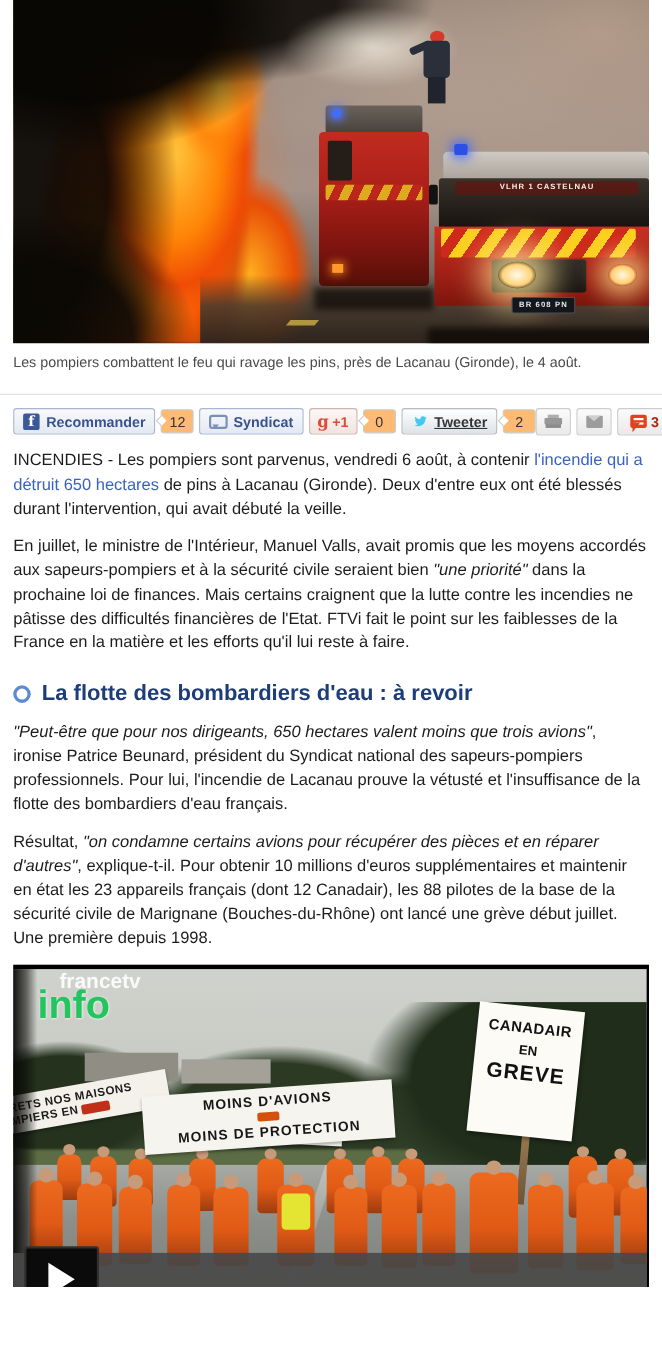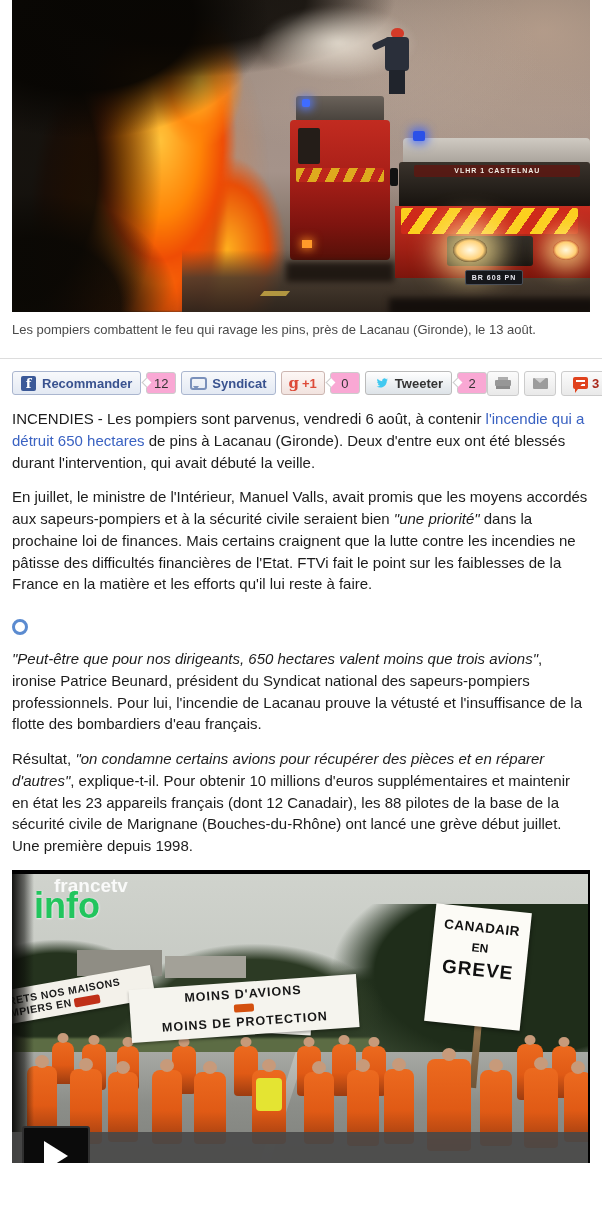--- a/index.html
+++ b/index.html
@@ -82,24 +82,24 @@
   .share-left{display:flex;align-items:center;gap:5px;}
   .share-right{display:flex;align-items:center;gap:5px;}
   .btn{display:inline-flex;align-items:center;height:22px;padding:0 8px;border-radius:3px;font-size:13px;font-weight:bold;cursor:pointer;text-decoration:none;}
   .btn.fb{background:linear-gradient(#f8f9fb,#e3e9f3);border:1px solid #aab6cf;color:#39528f;}
   .fb-f{display:inline-block;width:15px;height:15px;margin-right:6px;background:#3b5998;color:#fff;border-radius:2px;
     font-family:"DejaVu Serif",serif;font-size:13px;line-height:15px;text-align:center;}
   .icon-bubble{display:inline-block;width:13px;height:9px;border:2px solid #7a90ba;border-radius:3px;position:relative;margin-right:5px;}
   .icon-bubble::after{content:"";position:absolute;left:1px;bottom:-5px;border:3px solid transparent;border-top:4px solid #7a90ba;}
   .btn.gp{background:linear-gradient(#fdf7f5,#f2e3df);border:1px solid #ccb6b1;color:#dd4b39;padding:0 7px;}
   .gp-g{font-family:"DejaVu Serif",serif;font-size:15px;font-weight:bold;color:#dd4b39;margin-right:3px;}
-  .btn.tw{background:linear-gradient(#fff,#dde3e8);border:1px solid #bbb;color:#333;}
+  .btn.tw{background:linear-gradient(#fff,#dde3e8);border:1px solid #bbb;color:#333;text-decoration:underline;}
   .btn.tw svg{margin-right:5px;}
   .bubble{position:relative;display:inline-flex;align-items:center;justify-content:center;height:20px;min-width:18px;padding:0 5px;
-    background:#f9a8d4;border:1px solid #ccc;border-radius:3px;font-size:13px;color:#333;}
+    background:#fdba74;border:1px solid #ccc;border-radius:3px;font-size:13px;color:#333;}
   .bubble::before{content:"";position:absolute;left:-4px;top:6px;width:6px;height:6px;background:#fff;
     border-left:1px solid #ccc;border-bottom:1px solid #ccc;transform:rotate(45deg);}
   .tool{display:inline-flex;align-items:center;justify-content:center;width:30px;height:23px;border:1px solid #ccc;border-radius:3px;
     background:linear-gradient(#fbfbfb,#e9e9e9);cursor:pointer;text-decoration:none;}
   .tool.wide{width:48px;gap:4px;}
   .icon-print{position:relative;width:16px;height:12px;}
   .icon-print::before{content:"";position:absolute;top:0;left:3px;width:10px;height:4px;background:#adadad;}
   .icon-print::after{content:"";position:absolute;top:3px;left:0;width:16px;height:6px;background:#979797;border-radius:1px;box-shadow:0 4px 0 -1px #8a8a8a;}
   .icon-mail{position:relative;width:15px;height:11px;background:#9c9c9c;border-radius:1px;overflow:hidden;}
   .icon-mail::before{content:"";position:absolute;left:0;top:-1px;border:7.5px solid transparent;border-top:6px solid #cfcfcf;}
@@ -200,21 +200,21 @@
       <div class="tn-body"></div>
       <div class="tn-chev"></div>
       <div class="tn-grill"></div>
       <div class="tn-lampL"></div>
       <div class="tn-lampR"></div>
       <div class="tn-plate">BR 608 PN</div>
       <div class="tn-shadow"></div>
     </div>
   </div>
 
-  <div class="cap1">Les pompiers combattent le feu qui ravage les pins, près de Lacanau (Gironde), le 13 août.</div>
+  <div class="cap1">Les pompiers combattent le feu qui ravage les pins, près de Lacanau (Gironde), le 4 août.</div>
 </div>
 
 <div class="rule"></div>
 
 <div class="wrap body">
   <div class="share-row">
     <div class="share-left">
       <a class="btn fb">
         <span class="fb-f">f</span>
         <span>Recommander</span>
@@ -254,20 +254,21 @@
   <p>
     <span>INCENDIES - Les pompiers sont parvenus, vendredi 6 août, à contenir </span><a class="inline">l'incendie qui a détruit 650 hectares</a><span> de pins à Lacanau (Gironde). Deux d'entre eux ont été blessés durant l'intervention, qui avait débuté la veille.</span>
   </p>
 
   <p>
     <span>En juillet, le ministre de l'Intérieur, Manuel Valls, avait promis que les moyens accordés aux sapeurs-pompiers et à la sécurité civile seraient bien </span><em>"une priorité"</em><span> dans la prochaine loi de finances. Mais certains craignent que la lutte contre les incendies ne pâtisse des difficultés financières de l'Etat. FTVi fait le point sur les faiblesses de la France en la matière et les efforts qu'il lui reste à faire.</span>
   </p>
 
   <h2 class="sec">
     <span class="ring"></span>
+    <span class="txt">La flotte des bombardiers d'eau : à revoir</span>
   </h2>
 
   <p>
     <em>"Peut-être que pour nos dirigeants, 650 hectares valent moins que trois avions"</em><span>, ironise Patrice Beunard, président du Syndicat national des sapeurs-pompiers professionnels. Pour lui, l'incendie de Lacanau prouve la vétusté et l'insuffisance de la flotte des bombardiers d'eau français.</span>
   </p>
 
   <p>
     <span>Résultat, </span><em>"on condamne certains avions pour récupérer des pièces et en réparer d'autres"</em><span>, explique-t-il. Pour obtenir 10 millions d'euros supplémentaires et maintenir en état les 23 appareils français (dont 12 Canadair), les 88 pilotes de la base de la sécurité civile de Marignane (Bouches-du-Rhône) ont lancé une grève début juillet. Une première depuis 1998.</span>
   </p>
 

